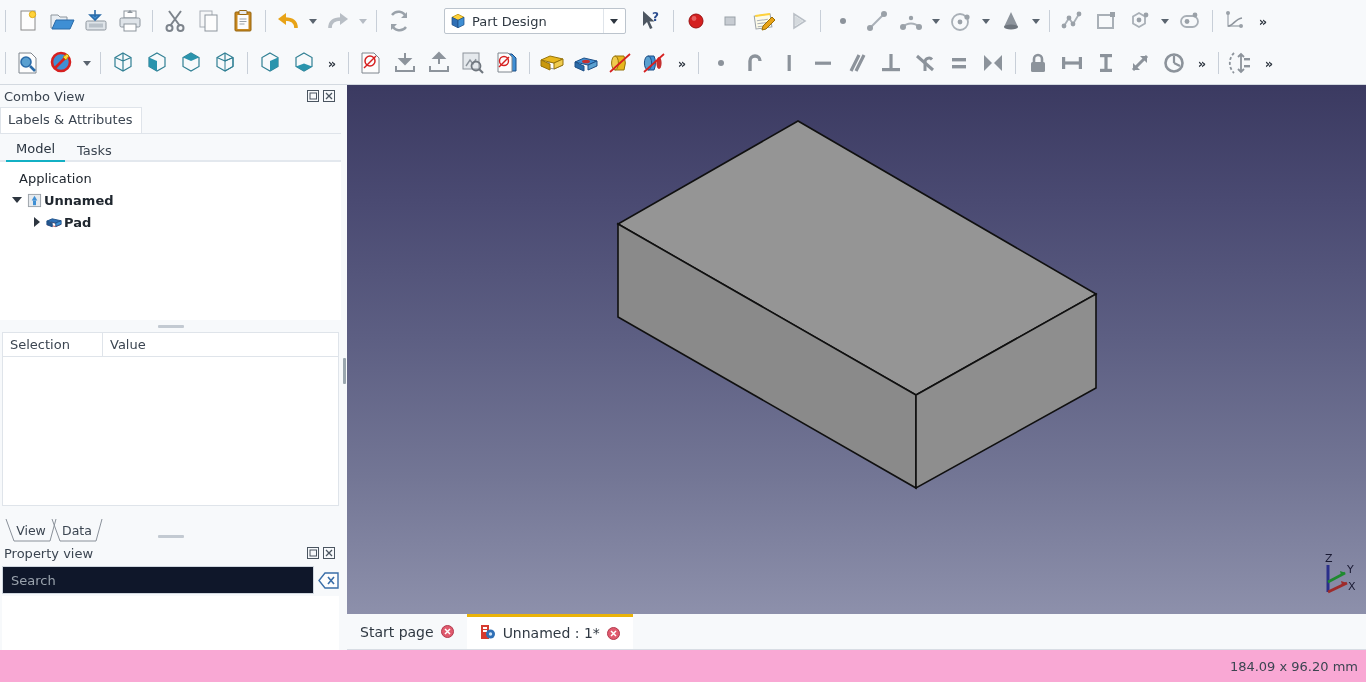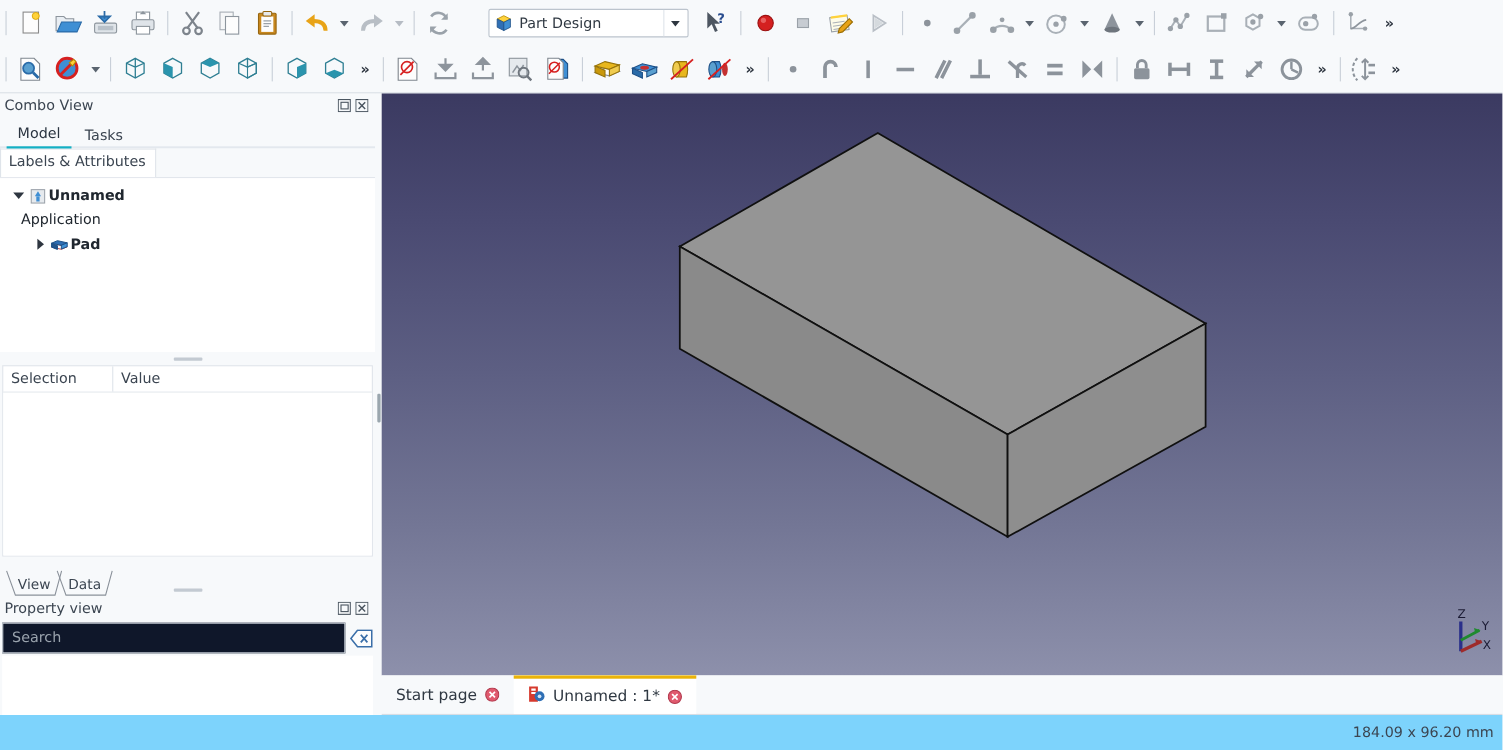--- a/index.html
+++ b/index.html
@@ -162,21 +162,21 @@
   .mtab {
     display:flex; align-items:center; gap:7px; padding: 0 13px;
     font-size:14px; color:#2f3842;
   }
   .mtab.active { border-top: 3px solid #eab308; background:#ffffff; }
   .mtab .mt-close { width:13px; height:13px; display:flex; }
 
   
   #status-bar {
     position:absolute; left:0; top:650px; width:1366px; height:32px;
-    background:#7dd3fc; display:flex; align-items:center;
+    background:#f9a8d4; display:flex; align-items:center;
   }
   #status-left { flex:1; }
   #status-dim { padding-right:8px; font-size:13px; color:#3b4551; }
 
   
   #v-splitter {
     position:absolute; left:341px; top:85px; width:6px; height:571px;
     background:#f7f9fb; display:flex; align-items:center; justify-content:center;
   }
   #v-splitter i { display:block; width:3px; height:26px; background:#9aa6ae; border-radius:1px; }
@@ -707,47 +707,47 @@
         </span>
         <span class="dock-btn">
           <svg width="12" height="12" viewBox="0 0 12 12">
             <rect x="0.5" y="0.5" width="11" height="11" fill="none" stroke="#4a5560"></rect>
             <path d="M3 3l6 6M9 3l-6 6" stroke="#4a5560" stroke-width="1.3"></path>
           </svg>
         </span>
       </span>
     </div>
 
+    <div id="tree-head">
+      <div class="th-tab">Labels &amp; Attributes</div>
+      <div class="th-rest"></div>
+    </div>
+
     <div id="combo-tabs">
       <div class="ctab active">Model</div>
       <div class="ctab">Tasks</div>
     </div>
 
-    <div id="tree-head">
-      <div class="th-tab">Labels &amp; Attributes</div>
-      <div class="th-rest"></div>
-    </div>
-
     <div id="tree-body">
+      <div class="tree-row">
+        <span class="tw-toggle"></span>
+        <span class="tw-label plain">Application</span>
+      </div>
       <div class="tree-row lvl1">
         <span class="tw-toggle">
             <i class="open"></i>
           </span>
         <span class="tw-icon">
           <svg width="15" height="15" viewBox="0 0 16 16">
             <rect x="1.5" y="1.5" width="13" height="13" fill="#e6eaee" stroke="#9aa1a8"></rect>
             <path d="M8 3l3 5H5z" fill="#3f8fd4"></path>
             <rect x="6.4" y="8" width="3.2" height="5" fill="#3f8fd4"></rect>
           </svg>
         </span>
         <span class="tw-label">Unnamed</span>
-      </div>
-      <div class="tree-row">
-        <span class="tw-toggle"></span>
-        <span class="tw-label plain">Application</span>
       </div>
       <div class="tree-row lvl2">
         <span class="tw-toggle">
             <i class="closed"></i>
           </span>
         <span class="tw-icon">
           <svg width="16" height="16" viewBox="0 0 18 18">
             <path d="M1 12l6-2.6 10 2.2-6 2.6z" fill="#fdfdfd" stroke="#c14545"></path>
             <path d="M1 8l6-2.6 10 2.2-6 2.6z" fill="#2f6fb5" stroke="#1d4f86"></path>
             <path d="M1 8v4l6 2.4v-4z" fill="#24568d" stroke="#1d4f86"></path>

